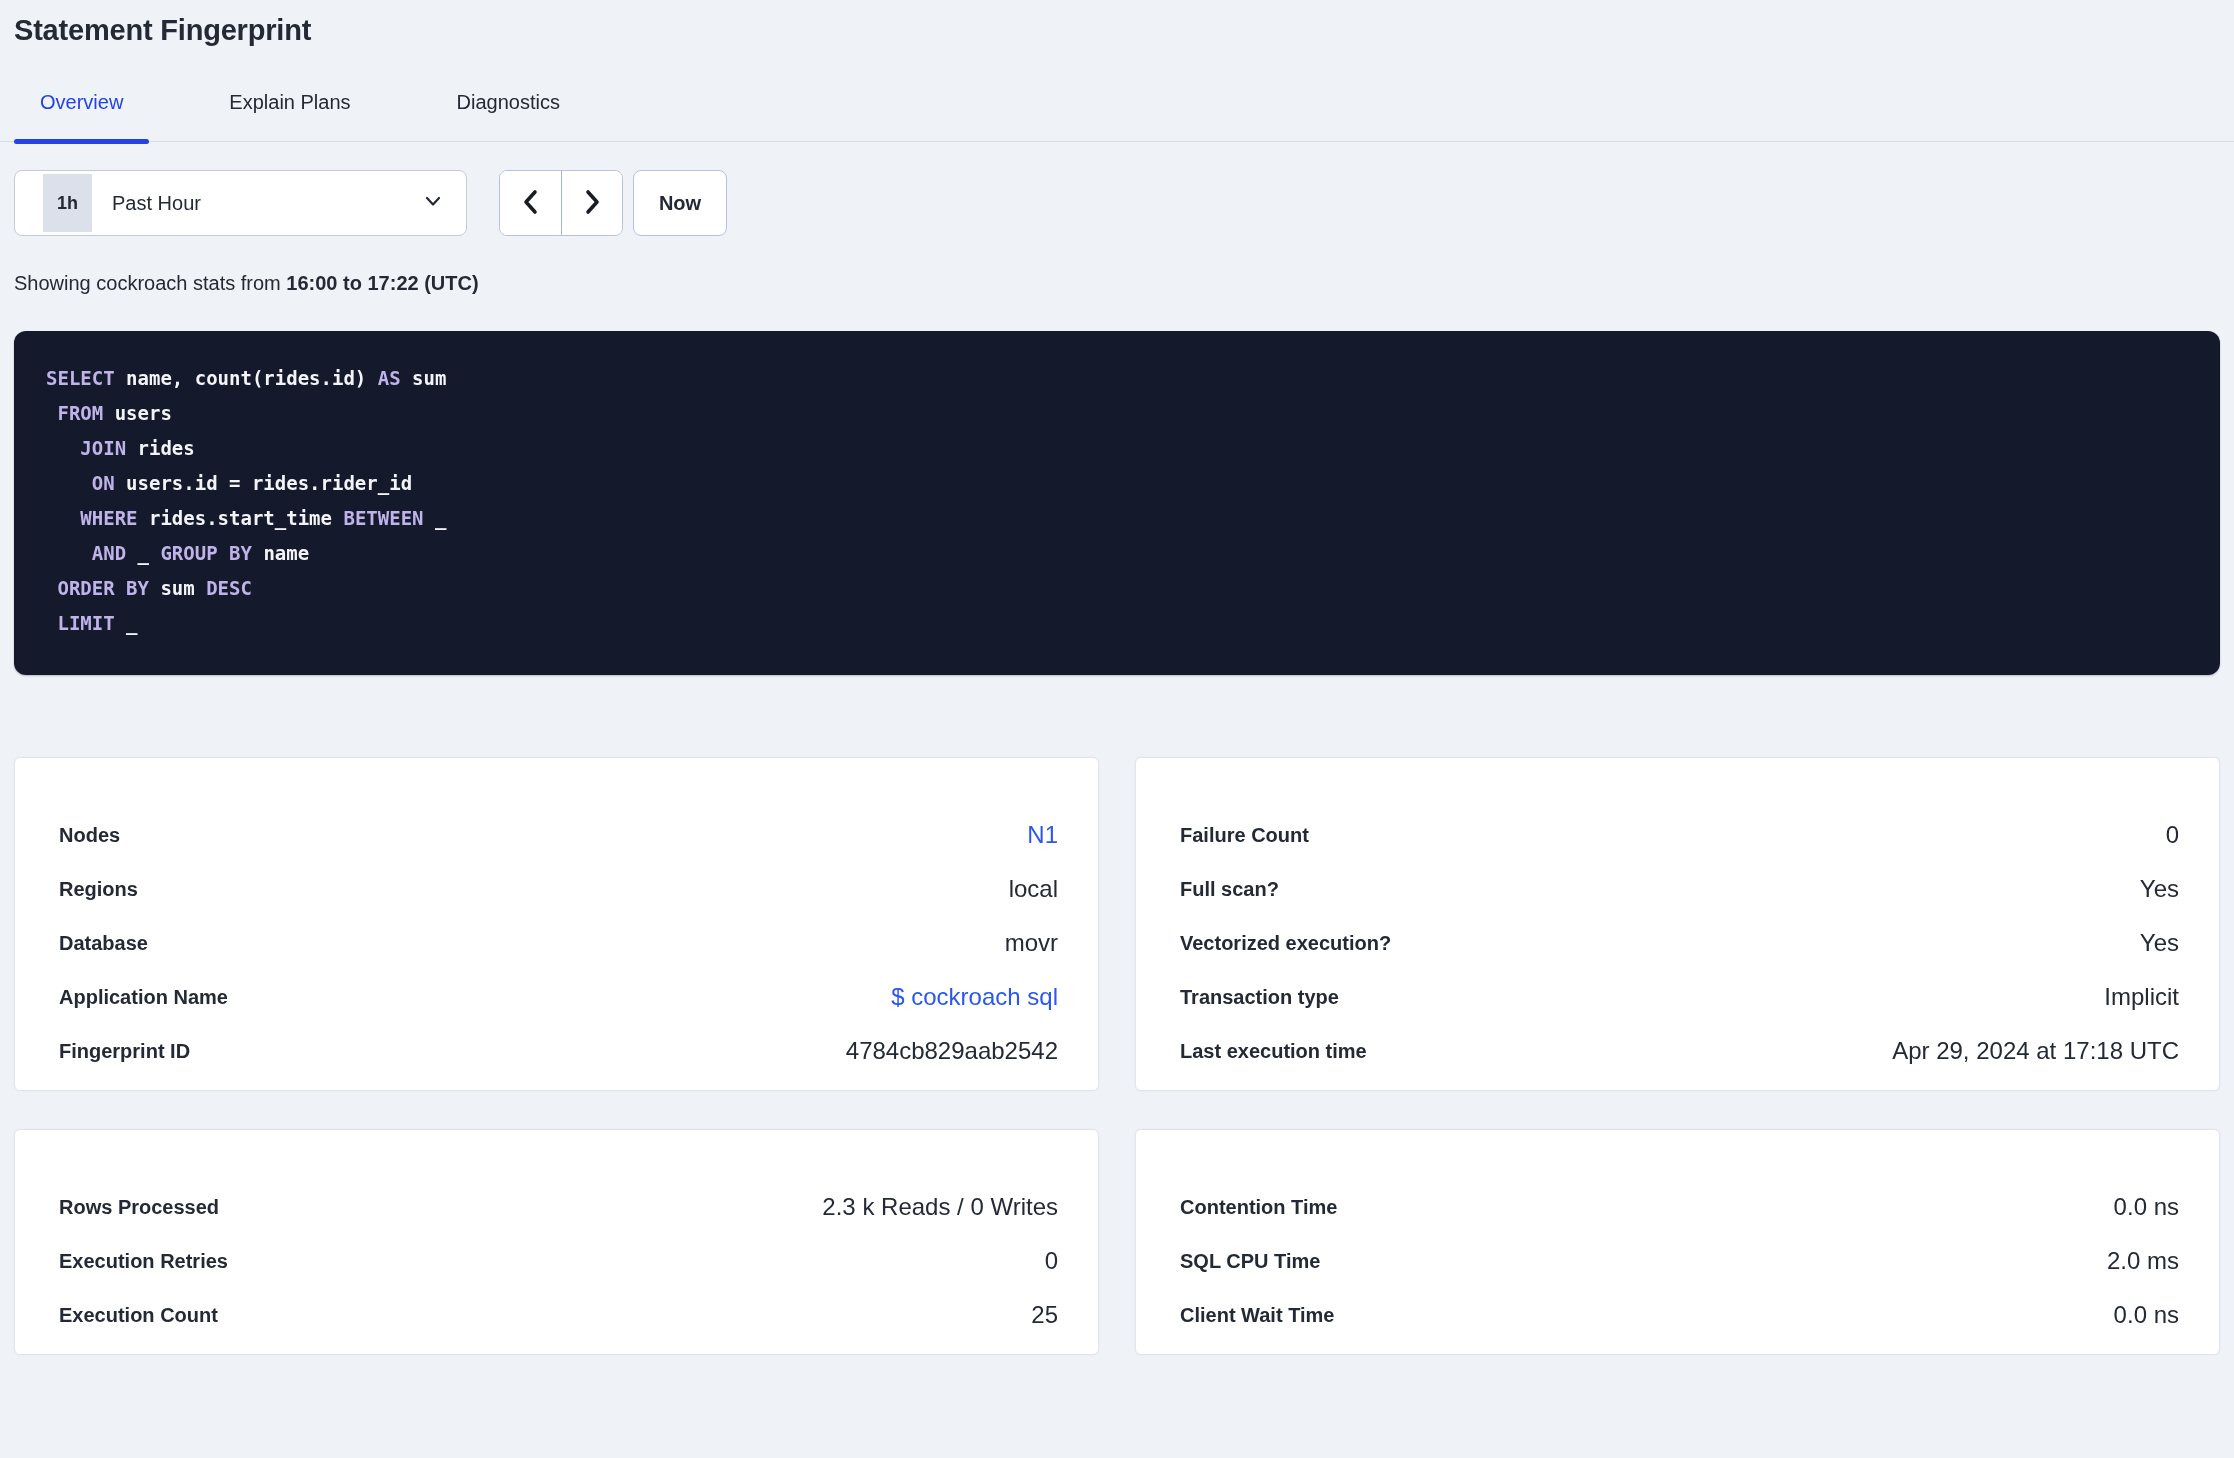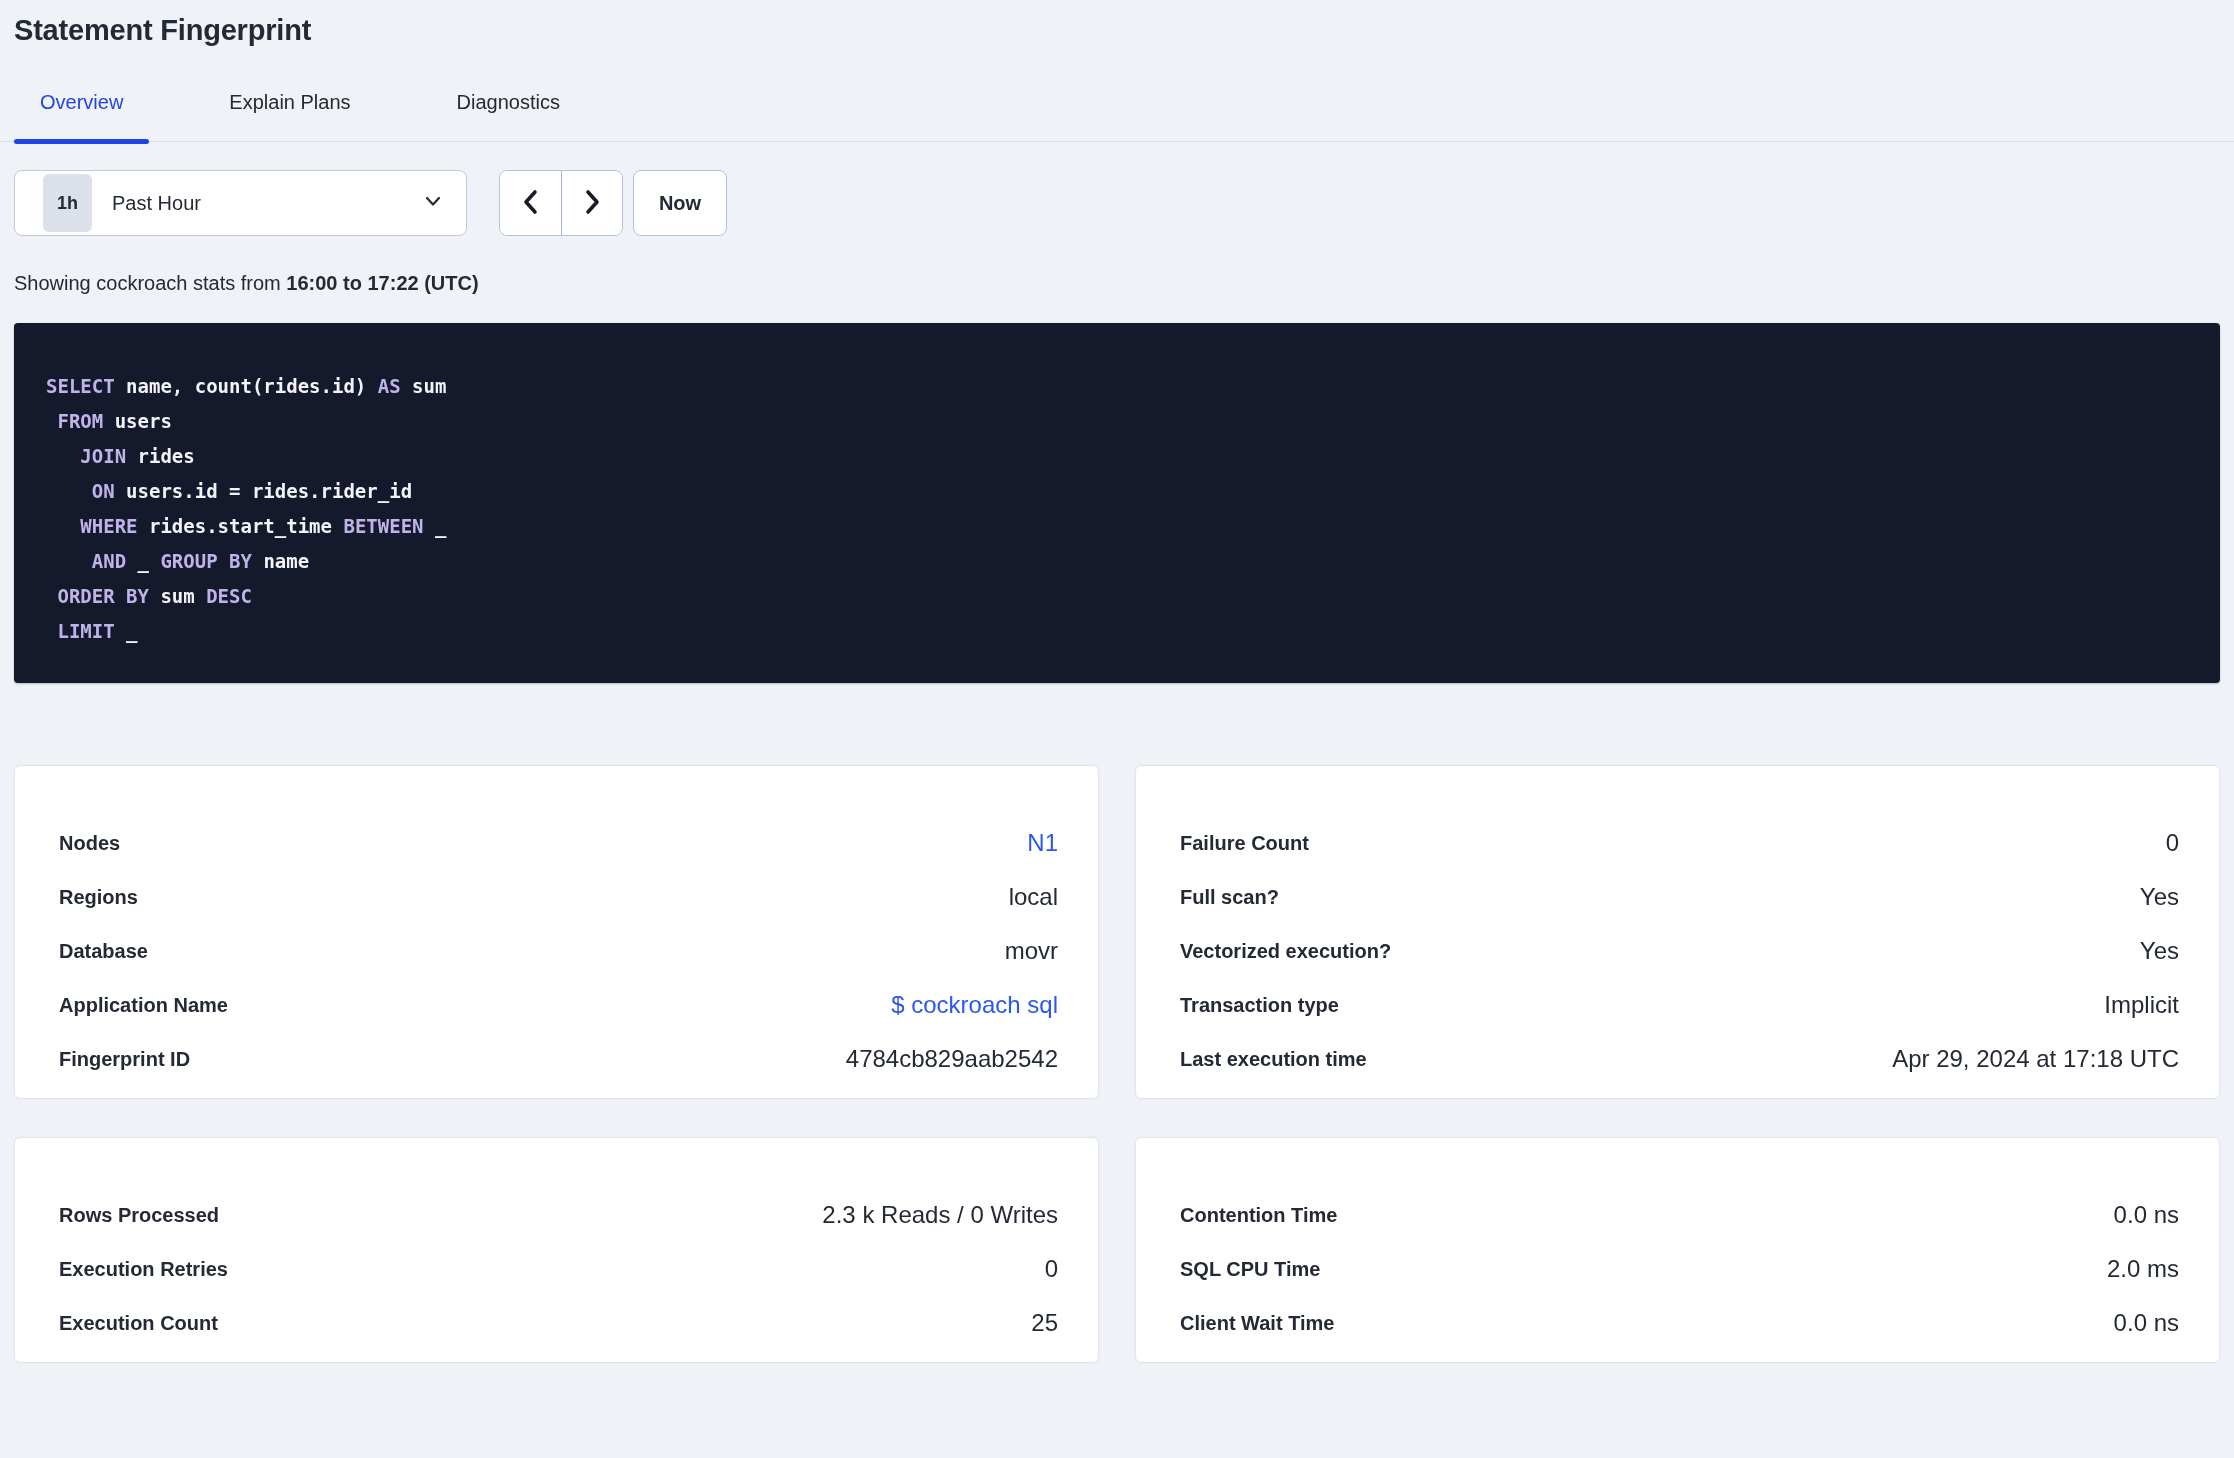--- a/index.html
+++ b/index.html
@@ -41,21 +41,21 @@
     content:"";position:absolute;left:0;right:0;bottom:-3px;height:5px;
     border-radius:3px;background:var(--accent);
   }
 
   .controls{display:flex;margin-top:28px;height:66px;align-items:stretch;}
   .dropdown{
     width:453px;background:#fff;border:1px solid #c4c9dc;border-radius:8px;
     display:flex;align-items:center;padding:0 24px 0 28px;cursor:pointer;
   }
   .badge{
-    background:var(--badge-bg);border-radius:6px;font-weight:700;font-size:18px;
+    background:var(--badge-bg);border-radius:0;font-weight:700;font-size:18px;
     padding:20px 14px;line-height:1;
   }
   .range-label{font-size:20px;margin-left:20px;flex:1;}
   .arrow-group{
     margin-left:32px;display:flex;border:1px solid var(--btn-border);
     border-radius:8px;background:#fff;overflow:hidden;
   }
   .arrow-btn{
     width:61px;display:flex;align-items:center;justify-content:center;
     border:none;background:#fff;cursor:pointer;padding:0;
@@ -64,22 +64,22 @@
   .now-btn{
     margin-left:10px;width:94px;border:1px solid var(--btn-border);border-radius:8px;
     background:#fff;font-size:20px;font-weight:600;color:var(--text);
     font-family:"Liberation Sans", sans-serif;cursor:pointer;
   }
 
   .caption{margin:36px 0 0;font-size:20px;}
   .caption .hl{font-weight:700;}
 
   .sql{
-    margin-top:28px;background:var(--code-bg);border-radius:4px;
-    padding:46px 32px 34px;white-space:pre;
+    margin-top:36px;background:var(--code-bg);border-radius:12px;
+    padding:30px 32px 34px;white-space:pre;
     font-family:"DejaVu Sans Mono", monospace;font-weight:700;
     font-size:19px;line-height:35px;color:var(--code-tx);
     box-shadow:0 1px 2px rgba(20,26,43,0.25);
   }
   .sql .kw{color:var(--code-kw);}
 
   .cards{
     margin-top:82px;display:grid;grid-template-columns:1fr 1fr;
     column-gap:36px;row-gap:38px;align-items:start;
   }

